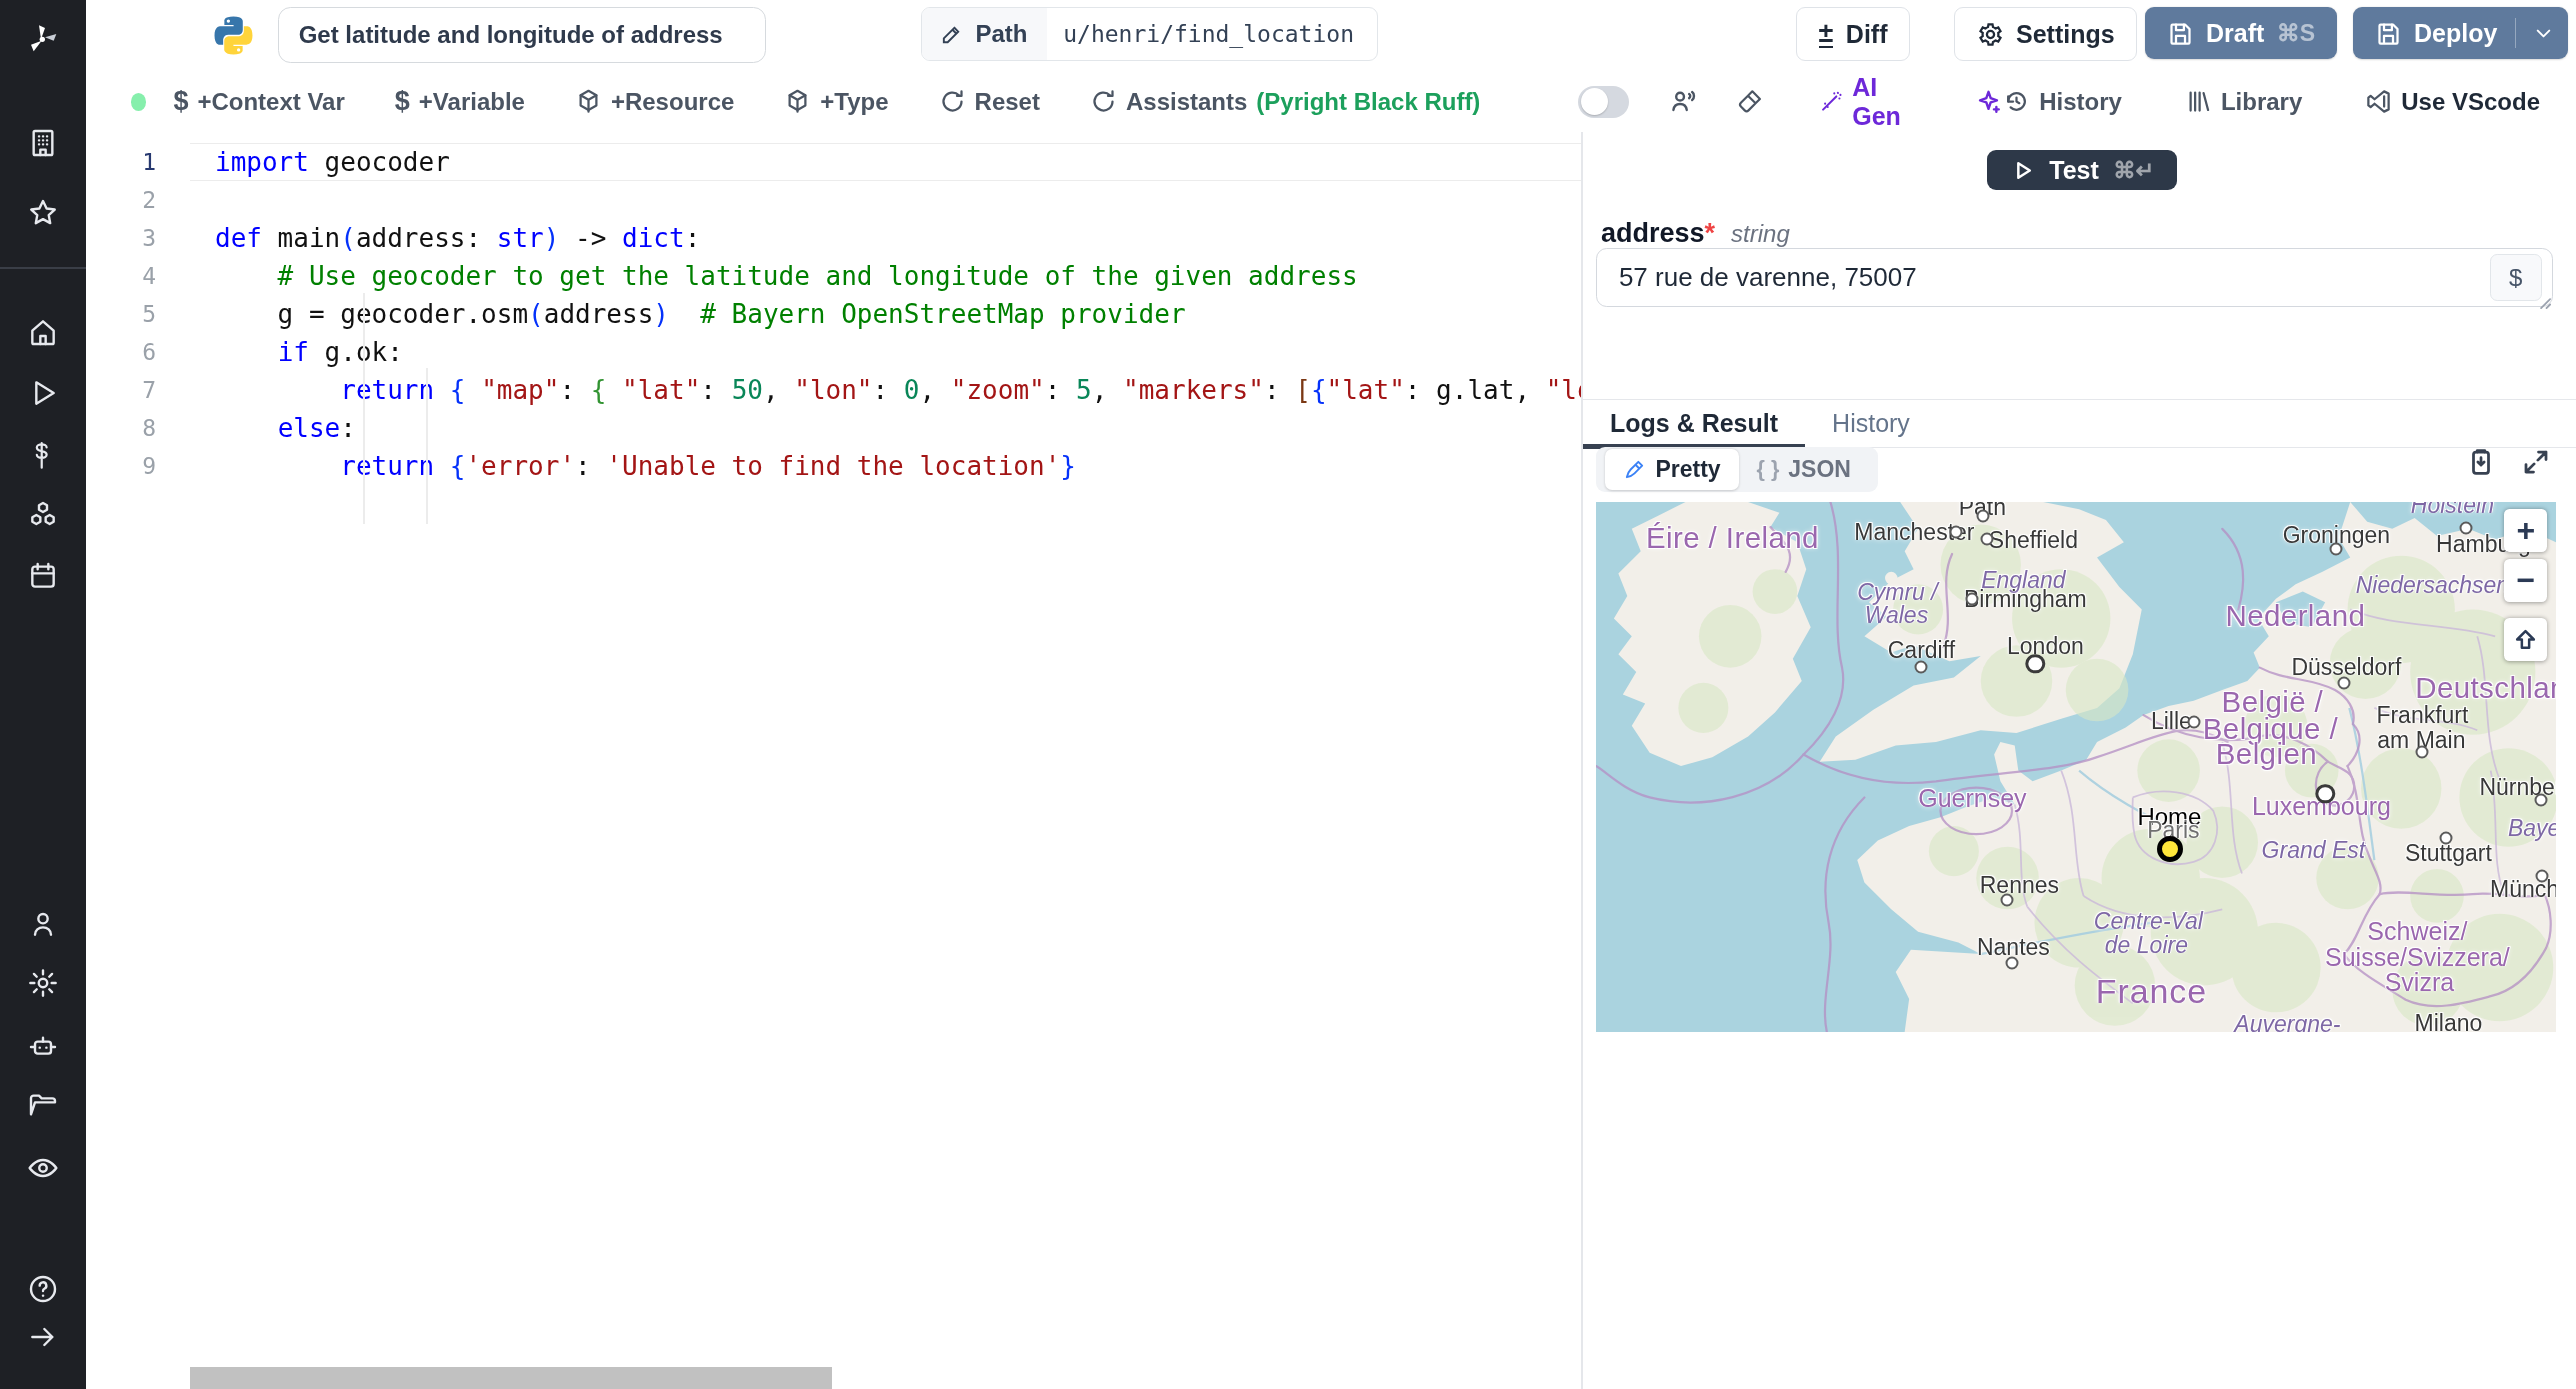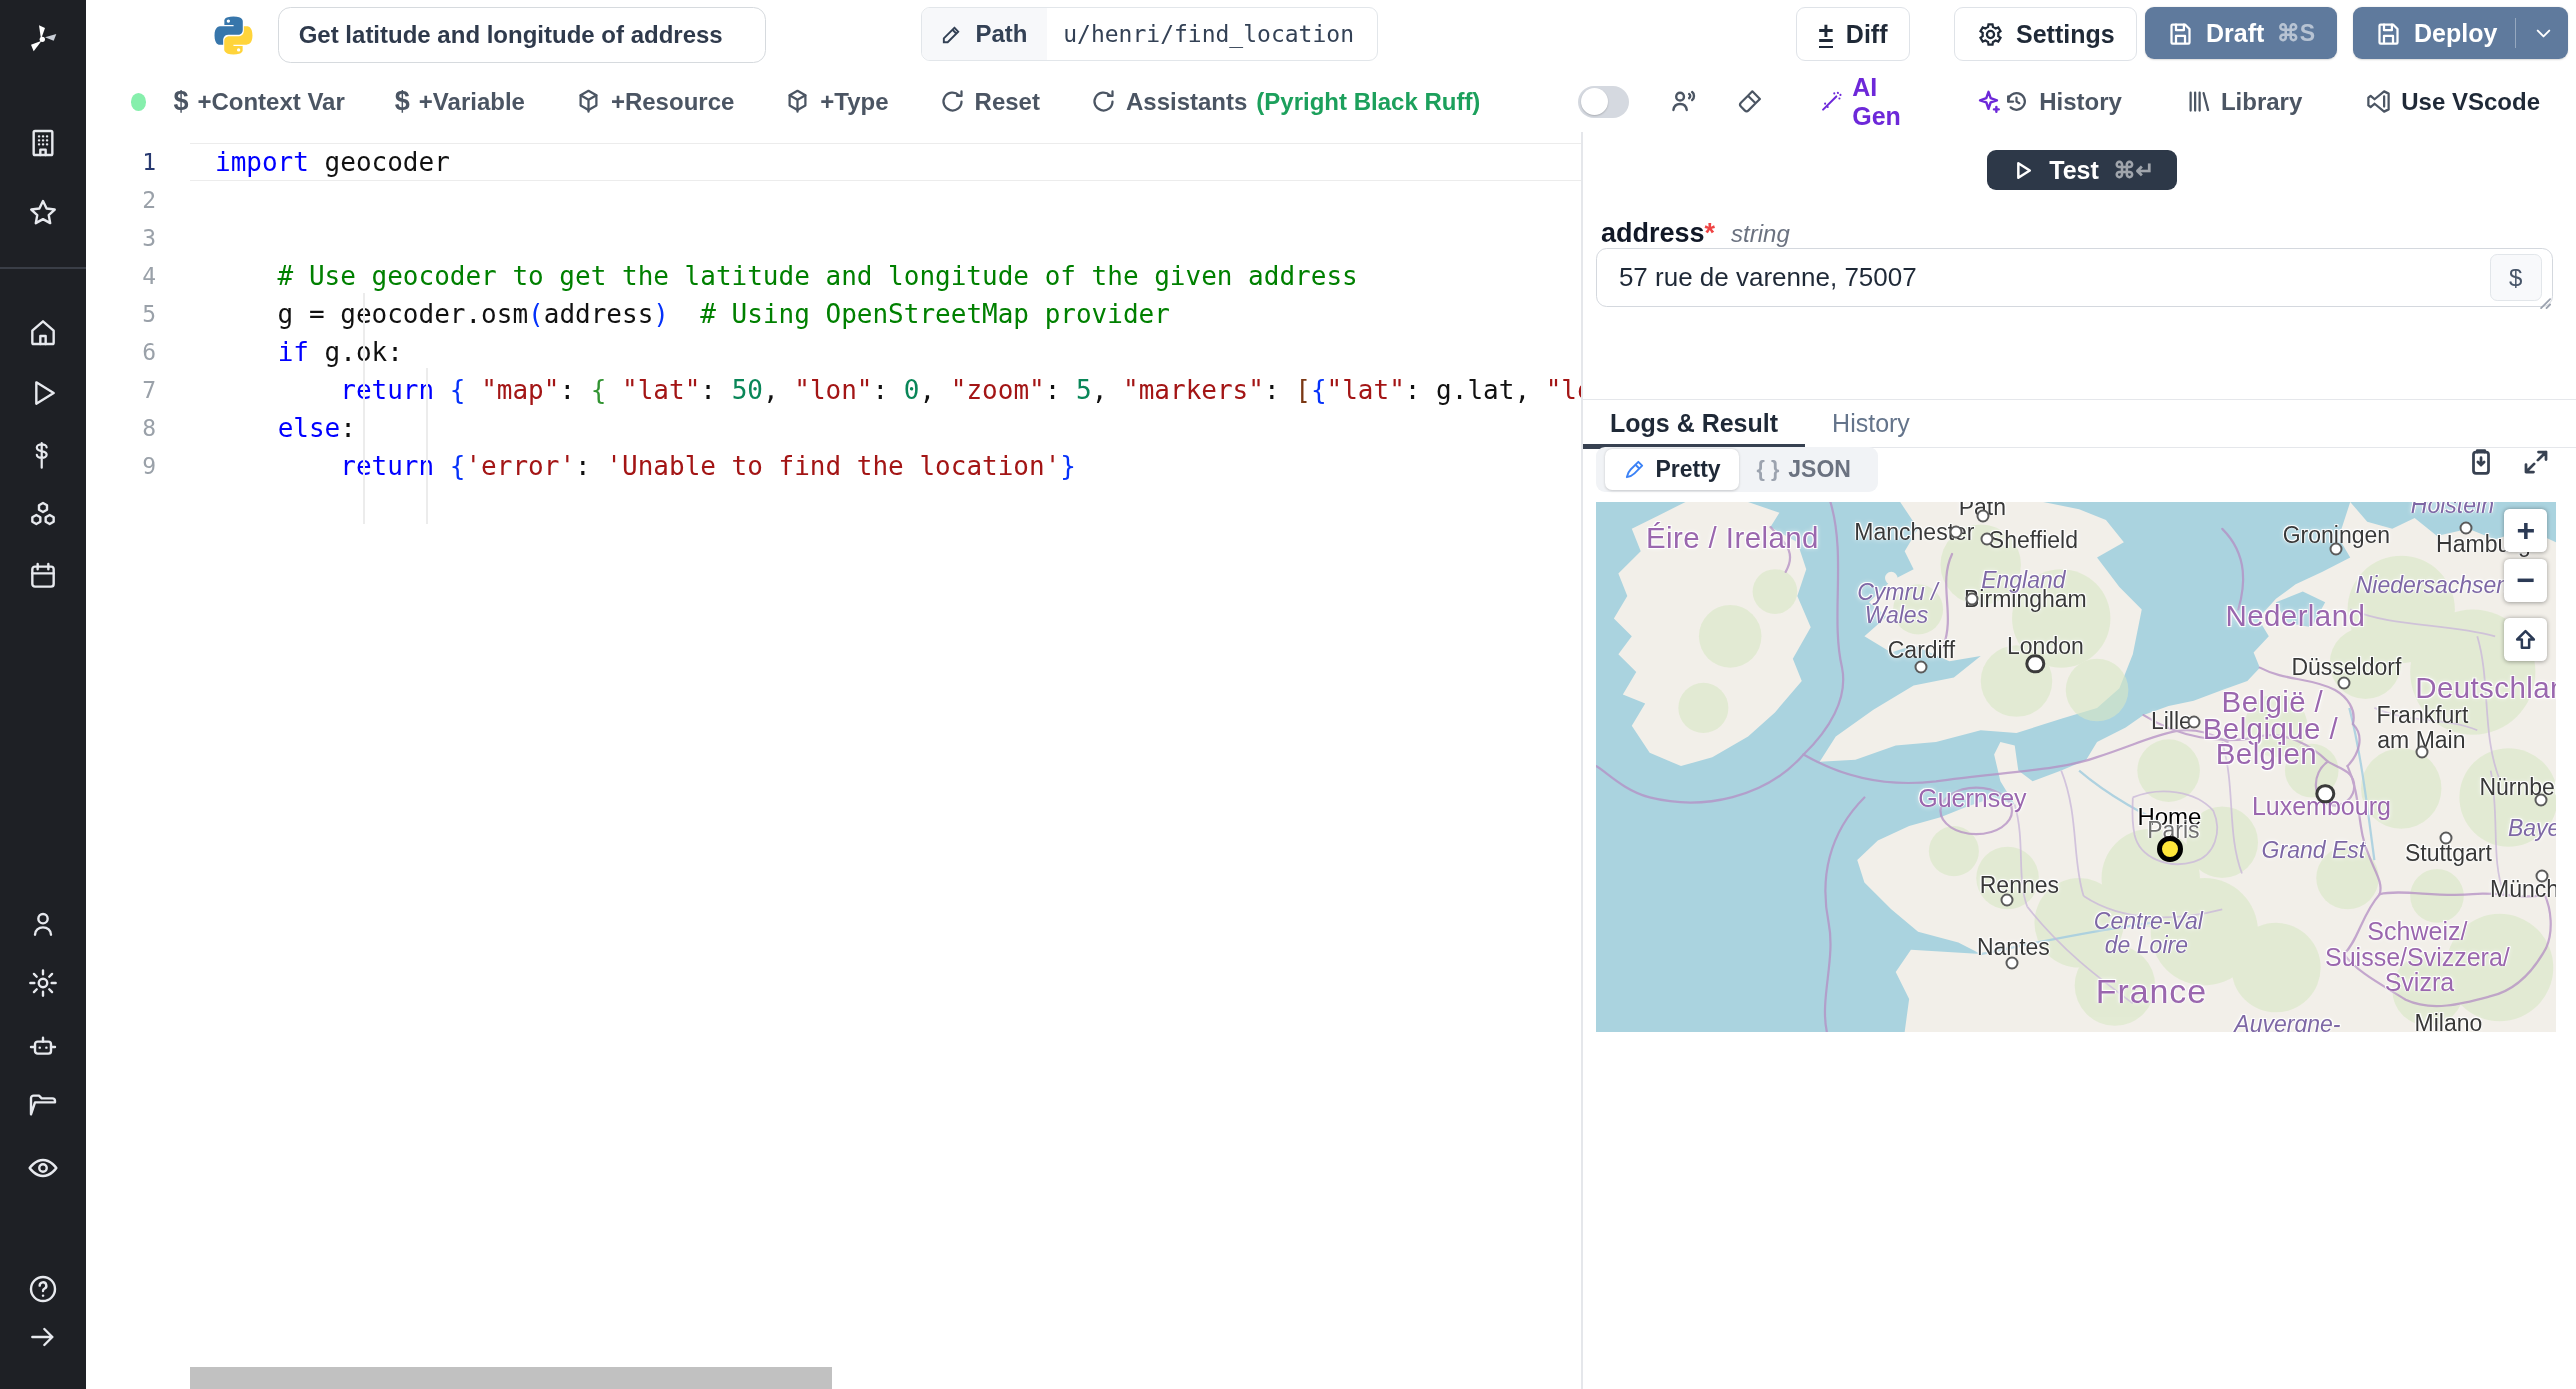--- a/index.html
+++ b/index.html
@@ -342,23 +342,23 @@
         <span id="use-vscode">Use VScode</span>
       </div>
     </div>
   </div>
 
   <div id="editor" class="abs">
     <div style="height:10.7px;"></div>
     <div id="code-lines">
         <div class="cl active"><span class="ln">1</span><span class="lc"><span class="tk-k">import</span><span class="tk-p"> geocoder</span></span></div>
         <div class="cl"><span class="ln">2</span><span class="lc"></span></div>
-        <div class="cl"><span class="ln">3</span></div>
+        <div class="cl"><span class="ln">3</span><span class="lc"><span class="tk-k">def</span><span class="tk-p"> main</span><span class="tk-b1">(</span><span class="tk-p">address: </span><span class="tk-t">str</span><span class="tk-b1">)</span><span class="tk-p"> -&gt; </span><span class="tk-t">dict</span><span class="tk-p">:</span></span></div>
         <div class="cl"><span class="ln">4</span><span class="lc"><span class="tk-c">    # Use geocoder to get the latitude and longitude of the given address</span></span></div>
-        <div class="cl"><span class="ln">5</span><span class="lc"><span class="tk-p">    g = geocoder.osm</span><span class="tk-b1">(</span><span class="tk-p">address</span><span class="tk-b1">)</span><span class="tk-p">  </span><span class="tk-c"># Using OpenStreetMap provider</span></span></div>
+        <div class="cl"><span class="ln">5</span><span class="lc"><span class="tk-p">    g = geocoder.osm</span><span class="tk-b1">(</span><span class="tk-p">address</span><span class="tk-b1">)</span><span class="tk-p">  </span><span class="tk-c"># Bayern OpenStreetMap provider</span></span></div>
         <div class="cl"><span class="ln">6</span><span class="lc"><span class="tk-p">    </span><span class="tk-k">if</span><span class="tk-p"> g.ok:</span></span></div>
         <div class="cl"><span class="ln">7</span><span class="lc"><span class="tk-p">        </span><span class="tk-k">return</span><span class="tk-p"> </span><span class="tk-b1">{</span><span class="tk-p"> </span><span class="tk-s">"map"</span><span class="tk-p">: </span><span class="tk-b2">{</span><span class="tk-p"> </span><span class="tk-s">"lat"</span><span class="tk-p">: </span><span class="tk-n">50</span><span class="tk-p">, </span><span class="tk-s">"lon"</span><span class="tk-p">: </span><span class="tk-n">0</span><span class="tk-p">, </span><span class="tk-s">"zoom"</span><span class="tk-p">: </span><span class="tk-n">5</span><span class="tk-p">, </span><span class="tk-s">"markers"</span><span class="tk-p">: </span><span class="tk-b3">[</span><span class="tk-b1">{</span><span class="tk-s">"lat"</span><span class="tk-p">: g.lat, </span><span class="tk-s">"lon"</span></span></div>
         <div class="cl"><span class="ln">8</span><span class="lc"><span class="tk-p">    </span><span class="tk-k">else</span><span class="tk-p">:</span></span></div>
         <div class="cl"><span class="ln">9</span><span class="lc"><span class="tk-p">        </span><span class="tk-k">return</span><span class="tk-p"> </span><span class="tk-b1">{</span><span class="tk-s">'error'</span><span class="tk-p">: </span><span class="tk-s">'Unable to find the location'</span><span class="tk-b1">}</span></span></div>
       </div>
     <div class="guide" style="left:277px;top:161px;height:231px;"></div>
     <div class="guide" style="left:340px;top:236px;height:156px;"></div>
   </div>
   <div id="hscroll" class="abs"></div>
   <div id="vdivider" class="abs"></div>

